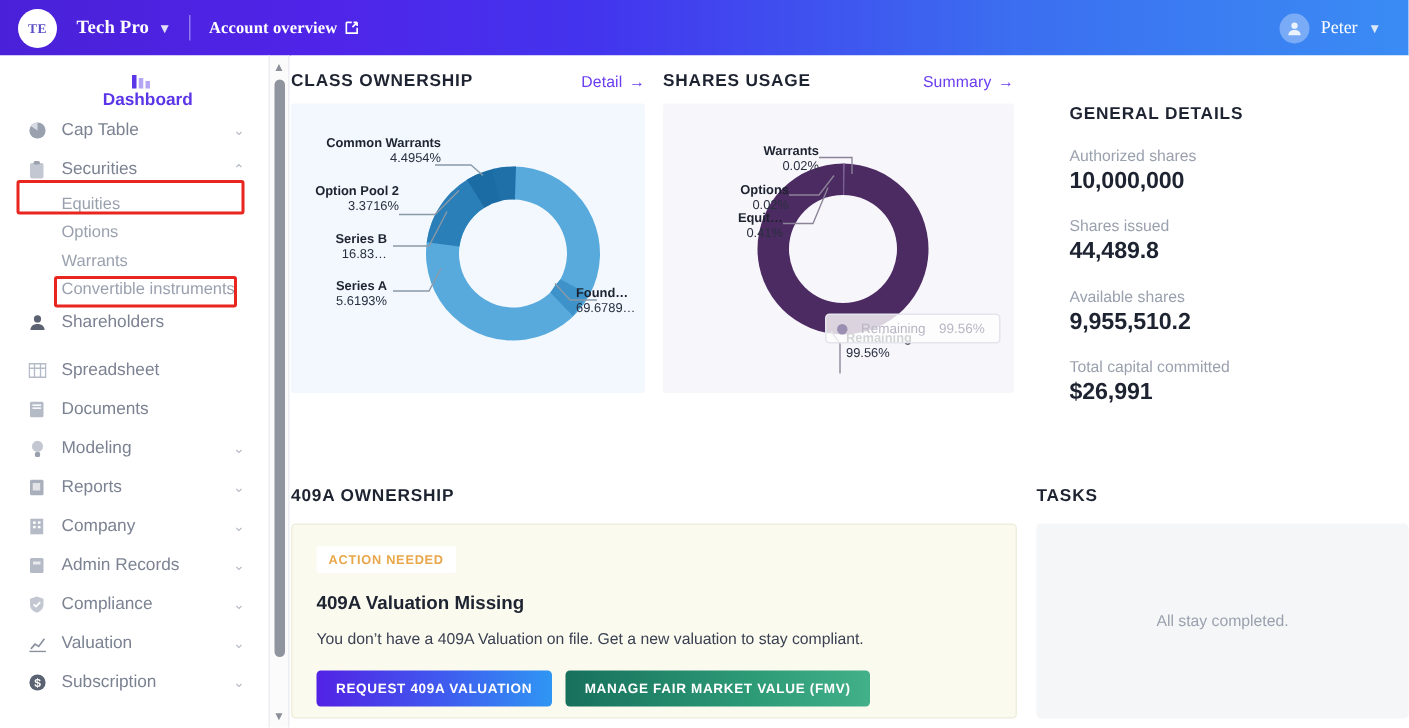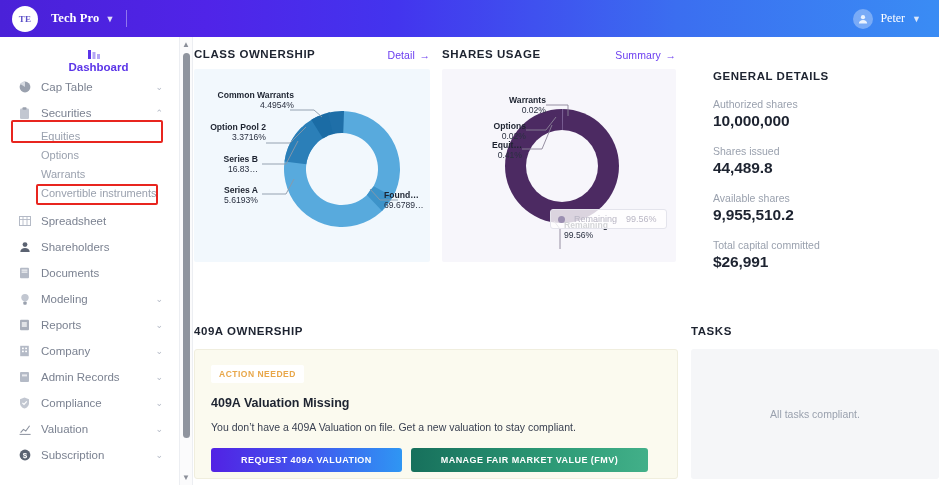--- a/index.html
+++ b/index.html
@@ -140,41 +140,47 @@
     display: inline-block; background: #ffffff; color: #e8a74a;
     font-size: 8.5px; font-weight: bold; letter-spacing: .5px;
     padding: 4px 8px; border-radius: 2px;
   }
   .val-title { font-size: 12.5px; font-weight: bold; color: #1d2330; margin-top: 13px; }
   .val-desc { font-size: 10.5px; color: #3a4152; margin-top: 11px; }
   .btn-row { display: flex; gap: 9px; margin-top: 15px; }
   .btn {
     border: none; border-radius: 3px; color: #ffffff; cursor: pointer;
     font-size: 9px; font-weight: bold; letter-spacing: .45px;
-    padding: 7px 30px; font-family: "Liberation Sans", sans-serif;
+    padding: 7px 13px; font-family: "Liberation Sans", sans-serif;
   }
   .btn-primary { background: linear-gradient(90deg, #5222e4 0%, #3f5cef 55%, #2f96f3 100%); }
   .btn-green { background: linear-gradient(90deg, #17705c 0%, #2d9a76 60%, #42b089 100%); }
 
   
   .sec-tasks { position: absolute; left: 497px; top: 288px; width: 248px; }
   .tasks-box {
     margin-top: 12px; background: #f5f6f8; border-radius: 3px; height: 130px;
     display: flex; align-items: center; justify-content: center;
     font-size: 10.5px; color: #9aa1ae;
   }
 </style>
 </head>
 <body>
 
 <div class="topbar">
   <div class="avatar-circle">TE</div>
   <div class="org-name">Tech Pro</div>
   <div class="chev">▼</div>
   <div class="bar-divider"></div>
+  <div>
+    <span class="acct-link">Account overview</span><span class="ext-icon"><svg width="9" height="9" viewBox="0 0 10 10">
+          <path d="M1 1h4M1 1v8h8V5" fill="none" stroke="#fff" stroke-width="1.2"></path>
+          <path d="M5.5 4.5L9 1M9 1H6.3M9 1v2.7" fill="none" stroke="#fff" stroke-width="1.2"></path>
+        </svg></span>
+  </div>
   <div class="topbar-right">
     <div class="user-avatar">
       <svg width="12" height="12" viewBox="0 0 16 16">
           <circle cx="8" cy="5.5" r="2.8" fill="#fff" opacity=".85"></circle>
           <path d="M2.5 14c0-3 2.5-4.6 5.5-4.6S13.5 11 13.5 14z" fill="#fff" opacity=".85"></path>
         </svg>
     </div>
     <span class="user-name">Peter</span>
     <span class="user-chev">▼</span>
   </div>
@@ -221,38 +227,38 @@
   <div class="sub-item">
     <span>Options</span>
   </div>
   <div class="sub-item">
     <span>Warrants</span>
   </div>
   <div class="sub-item">
     <span>Convertible instruments</span>
   </div>
 
+  <div class="nav-item">
+    <span class="nav-ico">
+        <svg width="12" height="12" viewBox="0 0 12 12">
+          <circle cx="6" cy="3.6" r="2.4" fill="#5b6372"></circle>
+          <path d="M1.3 11c0-2.6 2.1-4 4.7-4s4.7 1.4 4.7 4z" fill="#5b6372"></path>
+        </svg>
+      </span>
+    <span>Shareholders</span>
+  </div>
+
   <div class="nav-item" style="margin-top:6px">
     <span class="nav-ico">
         <svg width="12" height="10" viewBox="0 0 12 10">
           <rect x="0.5" y="0.5" width="11" height="9" fill="none" stroke="#b4bac6" stroke-width="1"></rect>
           <path d="M0.5 3.5h11M4 0.5v9M8 0.5v9" stroke="#b4bac6" stroke-width=".9"></path>
         </svg>
       </span>
     <span>Spreadsheet</span>
-  </div>
-
-  <div class="nav-item">
-    <span class="nav-ico">
-        <svg width="12" height="12" viewBox="0 0 12 12">
-          <circle cx="6" cy="3.6" r="2.4" fill="#5b6372"></circle>
-          <path d="M1.3 11c0-2.6 2.1-4 4.7-4s4.7 1.4 4.7 4z" fill="#5b6372"></path>
-        </svg>
-      </span>
-    <span>Shareholders</span>
   </div>
 
   <div class="nav-item">
     <span class="nav-ico">
         <svg width="11" height="12" viewBox="0 0 11 12">
           <rect x="1" y="0.8" width="9" height="10.4" rx="1" fill="#b4bac6"></rect>
           <rect x="2.6" y="2.6" width="5.8" height="1" fill="#fff"></rect>
           <rect x="2.6" y="4.6" width="5.8" height="1" fill="#fff"></rect>
         </svg>
       </span>
@@ -484,17 +490,17 @@
       <div class="btn-row">
         <button class="btn btn-primary">REQUEST 409A VALUATION</button>
         <button class="btn btn-green">MANAGE FAIR MARKET VALUE (FMV)</button>
       </div>
     </div>
   </div>
 
   <div class="sec-tasks">
     <div class="panel-title">TASKS</div>
     <div class="tasks-box">
-      <span>All tasks compliant.</span>
+      <span>All stay completed.</span>
     </div>
   </div>
 
 </div>
 
 </body></html>

